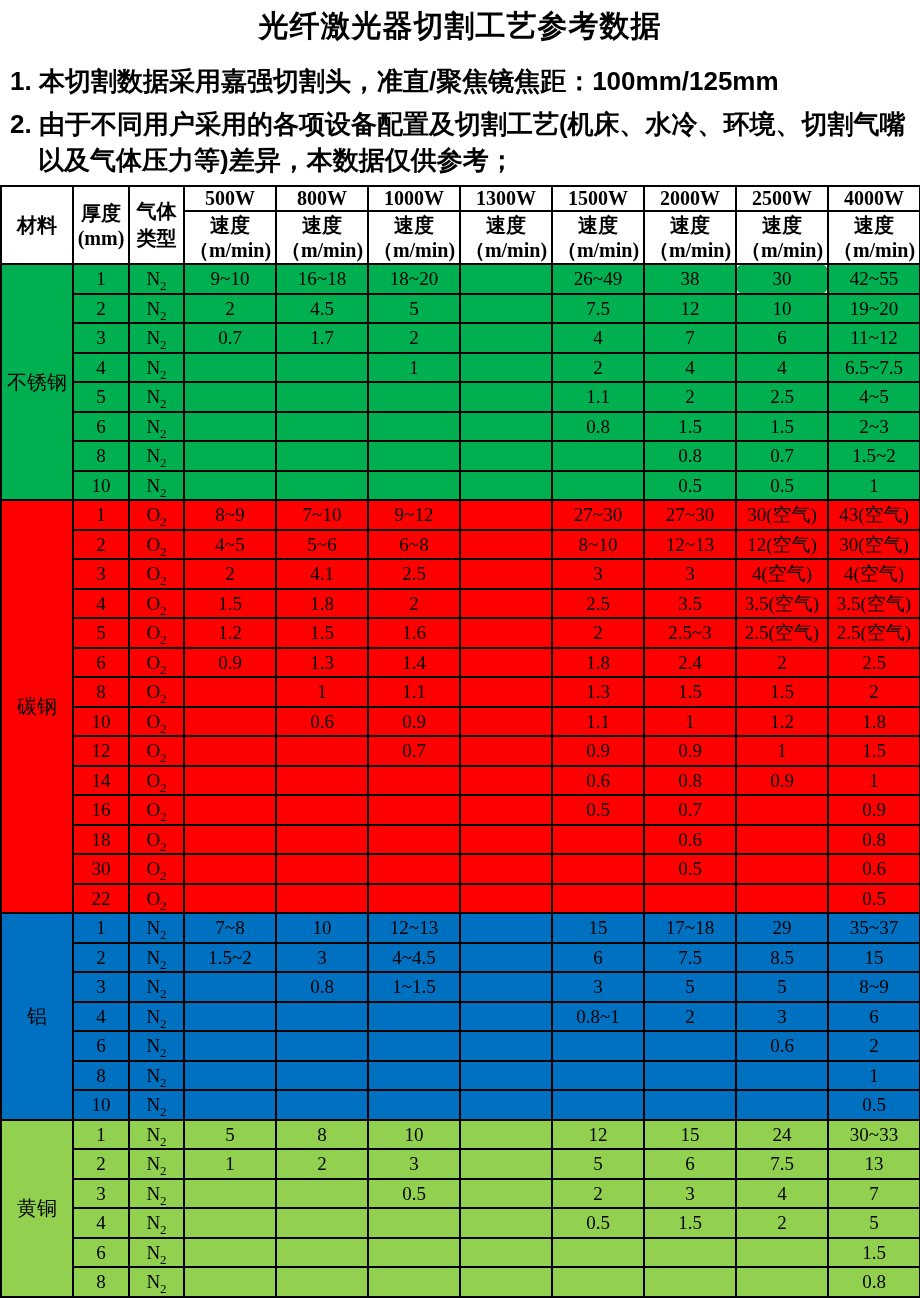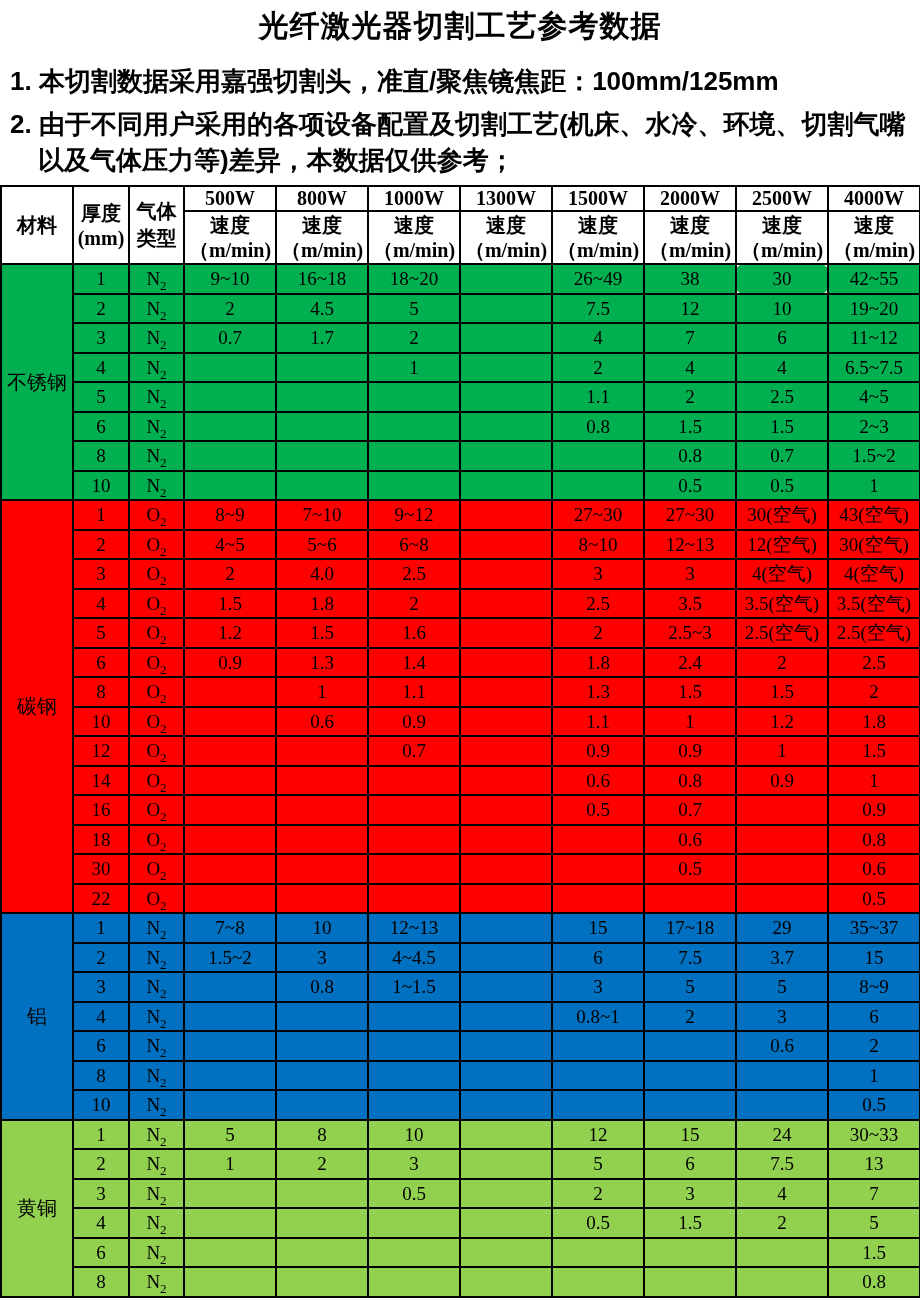--- a/index.html
+++ b/index.html
@@ -257,21 +257,21 @@
           <td class="speed-cell" style="background-color: rgb(255, 0, 0);"></td>
           <td class="speed-cell" style="background-color: rgb(255, 0, 0); text-align: center;">8~10</td>
           <td class="speed-cell" style="background-color: rgb(255, 0, 0);">12~13</td>
           <td class="speed-cell" style="background-color: rgb(255, 0, 0);">12(空气)</td>
           <td class="speed-cell" style="background-color: rgb(255, 0, 0);">30(空气)</td>
         </tr>
         <tr>
           <td class="thickness-cell" style="background-color: rgb(255, 0, 0);">3</td>
           <td class="gas-cell" style="background-color: rgb(255, 0, 0);">O<sub>2</sub></td>
           <td class="speed-cell" style="background-color: rgb(255, 0, 0);">2</td>
-          <td class="speed-cell" style="background-color: rgb(255, 0, 0);">4.0</td>
+          <td class="speed-cell" style="background-color: rgb(255, 0, 0);">4.1</td>
           <td class="speed-cell" style="background-color: rgb(255, 0, 0);">2.5</td>
           <td class="speed-cell" style="background-color: rgb(255, 0, 0);"></td>
           <td class="speed-cell" style="background-color: rgb(255, 0, 0);">3</td>
           <td class="speed-cell" style="background-color: rgb(255, 0, 0);">3</td>
           <td class="speed-cell" style="background-color: rgb(255, 0, 0);">4(空气)</td>
           <td class="speed-cell" style="background-color: rgb(255, 0, 0);">4(空气)</td>
         </tr>
         <tr>
           <td class="thickness-cell" style="background-color: rgb(255, 0, 0);">4</td>
           <td class="gas-cell" style="background-color: rgb(255, 0, 0);">O<sub>2</sub></td>
@@ -419,21 +419,21 @@
         </tr>
         <tr>
           <td class="thickness-cell" style="background-color: rgb(0, 112, 192);">2</td>
           <td class="gas-cell" style="background-color: rgb(0, 112, 192);">N<sub>2</sub></td>
           <td class="speed-cell" style="background-color: rgb(0, 112, 192);">1.5~2</td>
           <td class="speed-cell" style="background-color: rgb(0, 112, 192);">3</td>
           <td class="speed-cell" style="background-color: rgb(0, 112, 192);">4~4.5</td>
           <td class="speed-cell" style="background-color: rgb(0, 112, 192);"></td>
           <td class="speed-cell" style="background-color: rgb(0, 112, 192);">6</td>
           <td class="speed-cell" style="background-color: rgb(0, 112, 192);">7.5</td>
-          <td class="speed-cell" style="background-color: rgb(0, 112, 192);">3.7</td>
+          <td class="speed-cell" style="background-color: rgb(0, 112, 192);">8.5</td>
           <td class="speed-cell" style="background-color: rgb(0, 112, 192);">15</td>
         </tr>
         <tr>
           <td class="thickness-cell" style="background-color: rgb(0, 112, 192);">3</td>
           <td class="gas-cell" style="background-color: rgb(0, 112, 192);">N<sub>2</sub></td>
           <td class="speed-cell" style="background-color: rgb(0, 112, 192);"></td>
           <td class="speed-cell" style="background-color: rgb(0, 112, 192);">0.8</td>
           <td class="speed-cell" style="background-color: rgb(0, 112, 192);">1~1.5</td>
           <td class="speed-cell" style="background-color: rgb(0, 112, 192);"></td>
           <td class="speed-cell" style="background-color: rgb(0, 112, 192);">3</td>

